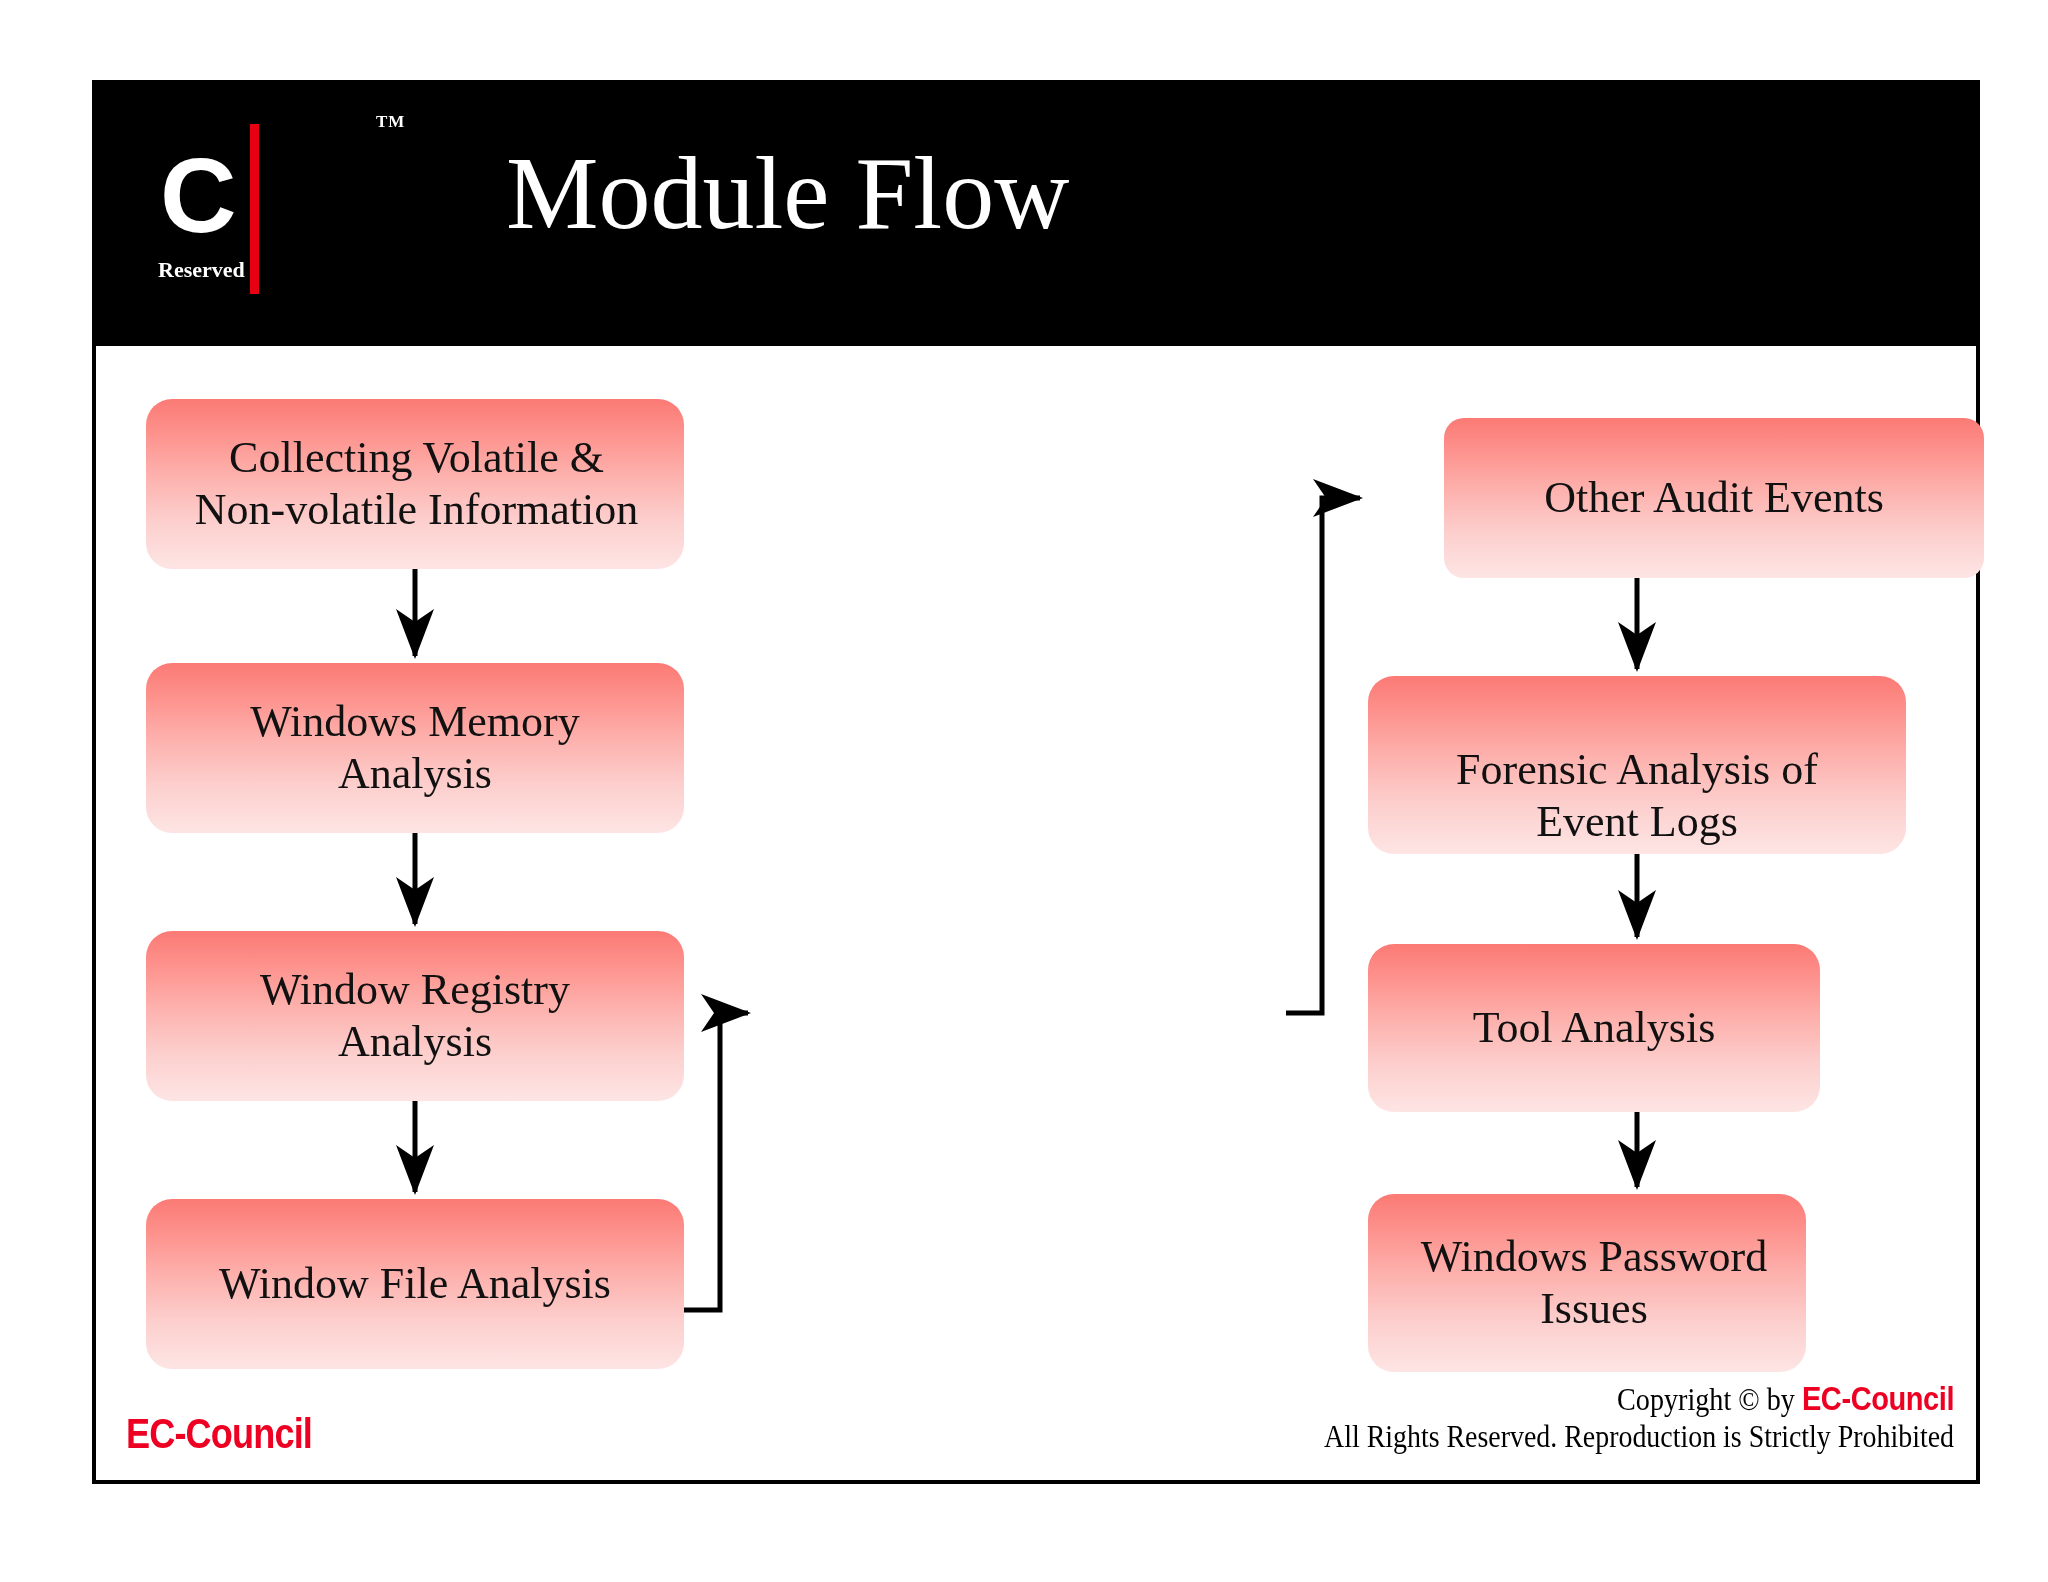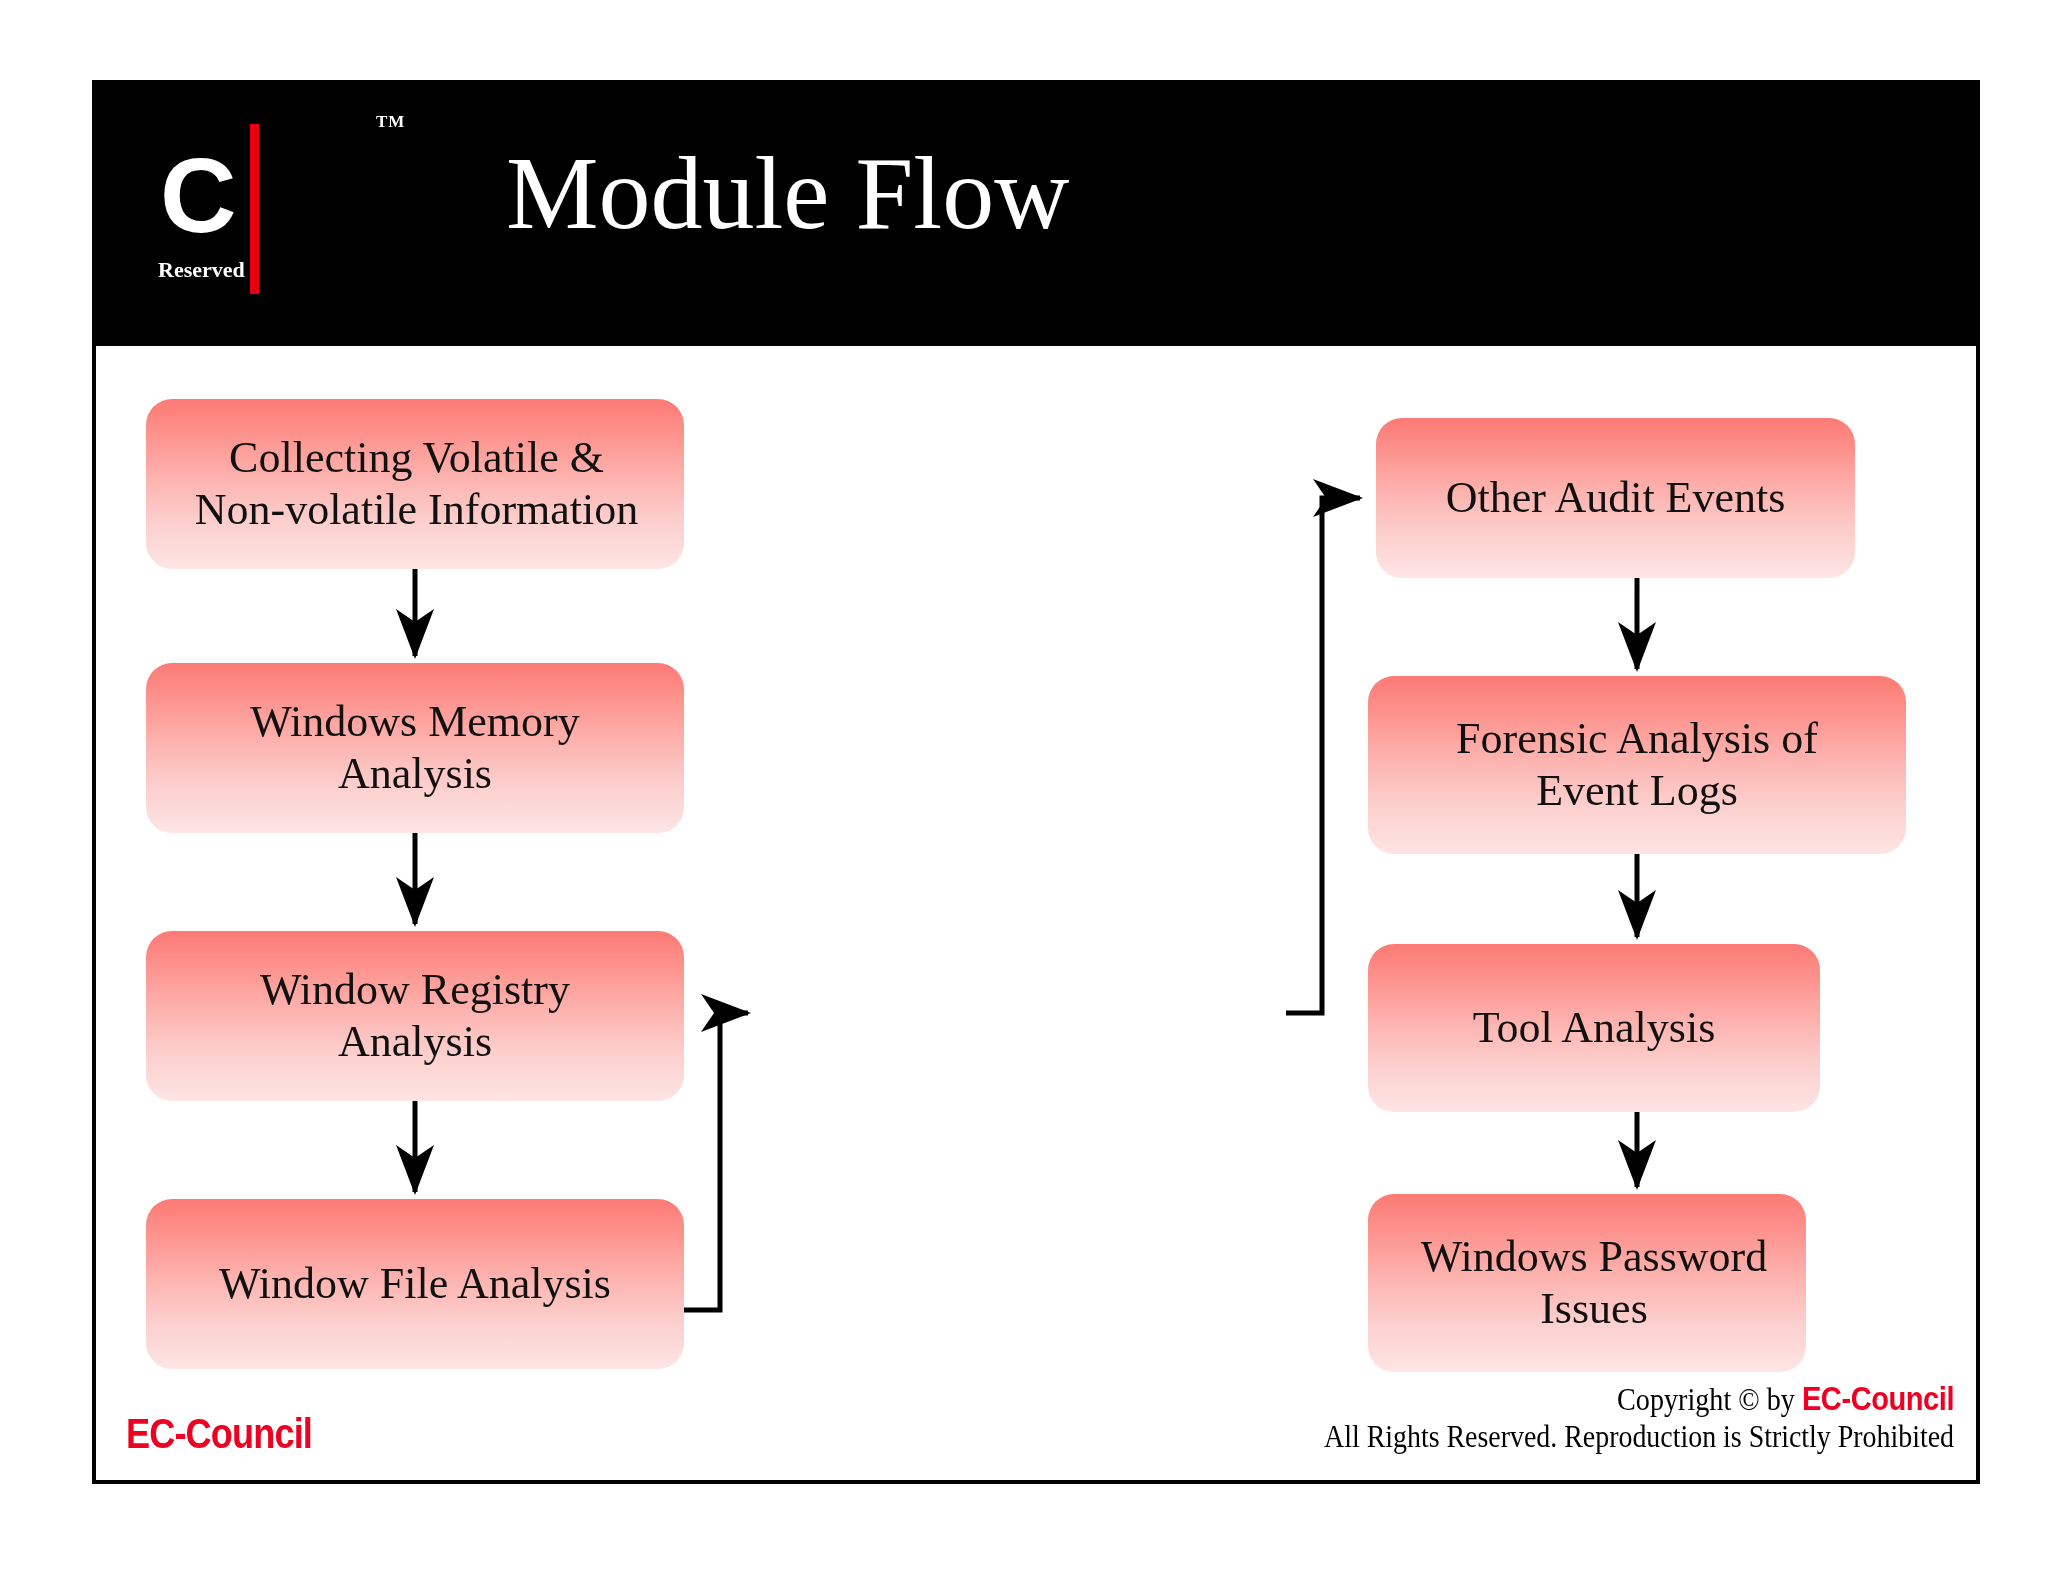--- a/index.html
+++ b/index.html
@@ -157,22 +157,22 @@
   
   #n-collect  { left: 50px;  top:  53px; width: 538px; height: 170px; padding-left: 25px; }
   #n-memory   { left: 50px;  top: 317px; width: 538px; height: 170px; }
   #n-registry { left: 50px;  top: 585px; width: 538px; height: 170px; }
   #n-file     { left: 50px;  top: 853px; width: 538px; height: 170px; }
 
   
   #n-textlogs { left: 660px; top: 578px; width: 530px; height: 178px; }
 
   
-  #n-audit    { left: 1280px; top:  72px; width: 479px; height: 160px; }
-  #n-forensic { left: 1272px; top: 330px; width: 538px; height: 178px; }
+  #n-audit    { left: 1348px; top:  72px; width: 540px; height: 160px; border-radius: 20px; }
+  #n-forensic { left: 1272px; top: 330px; width: 538px; height: 178px; align-items: flex-end; }
   #n-tool     { left: 1272px; top: 598px; width: 452px; height: 168px; }
   #n-password { left: 1272px; top: 848px; width: 438px; height: 178px; padding-left: 36px; }
 
   
   #connectors {
     position: absolute;
     left: 0; top: 0;
     width: 100%;
     height: 100%;
     z-index: 1;

